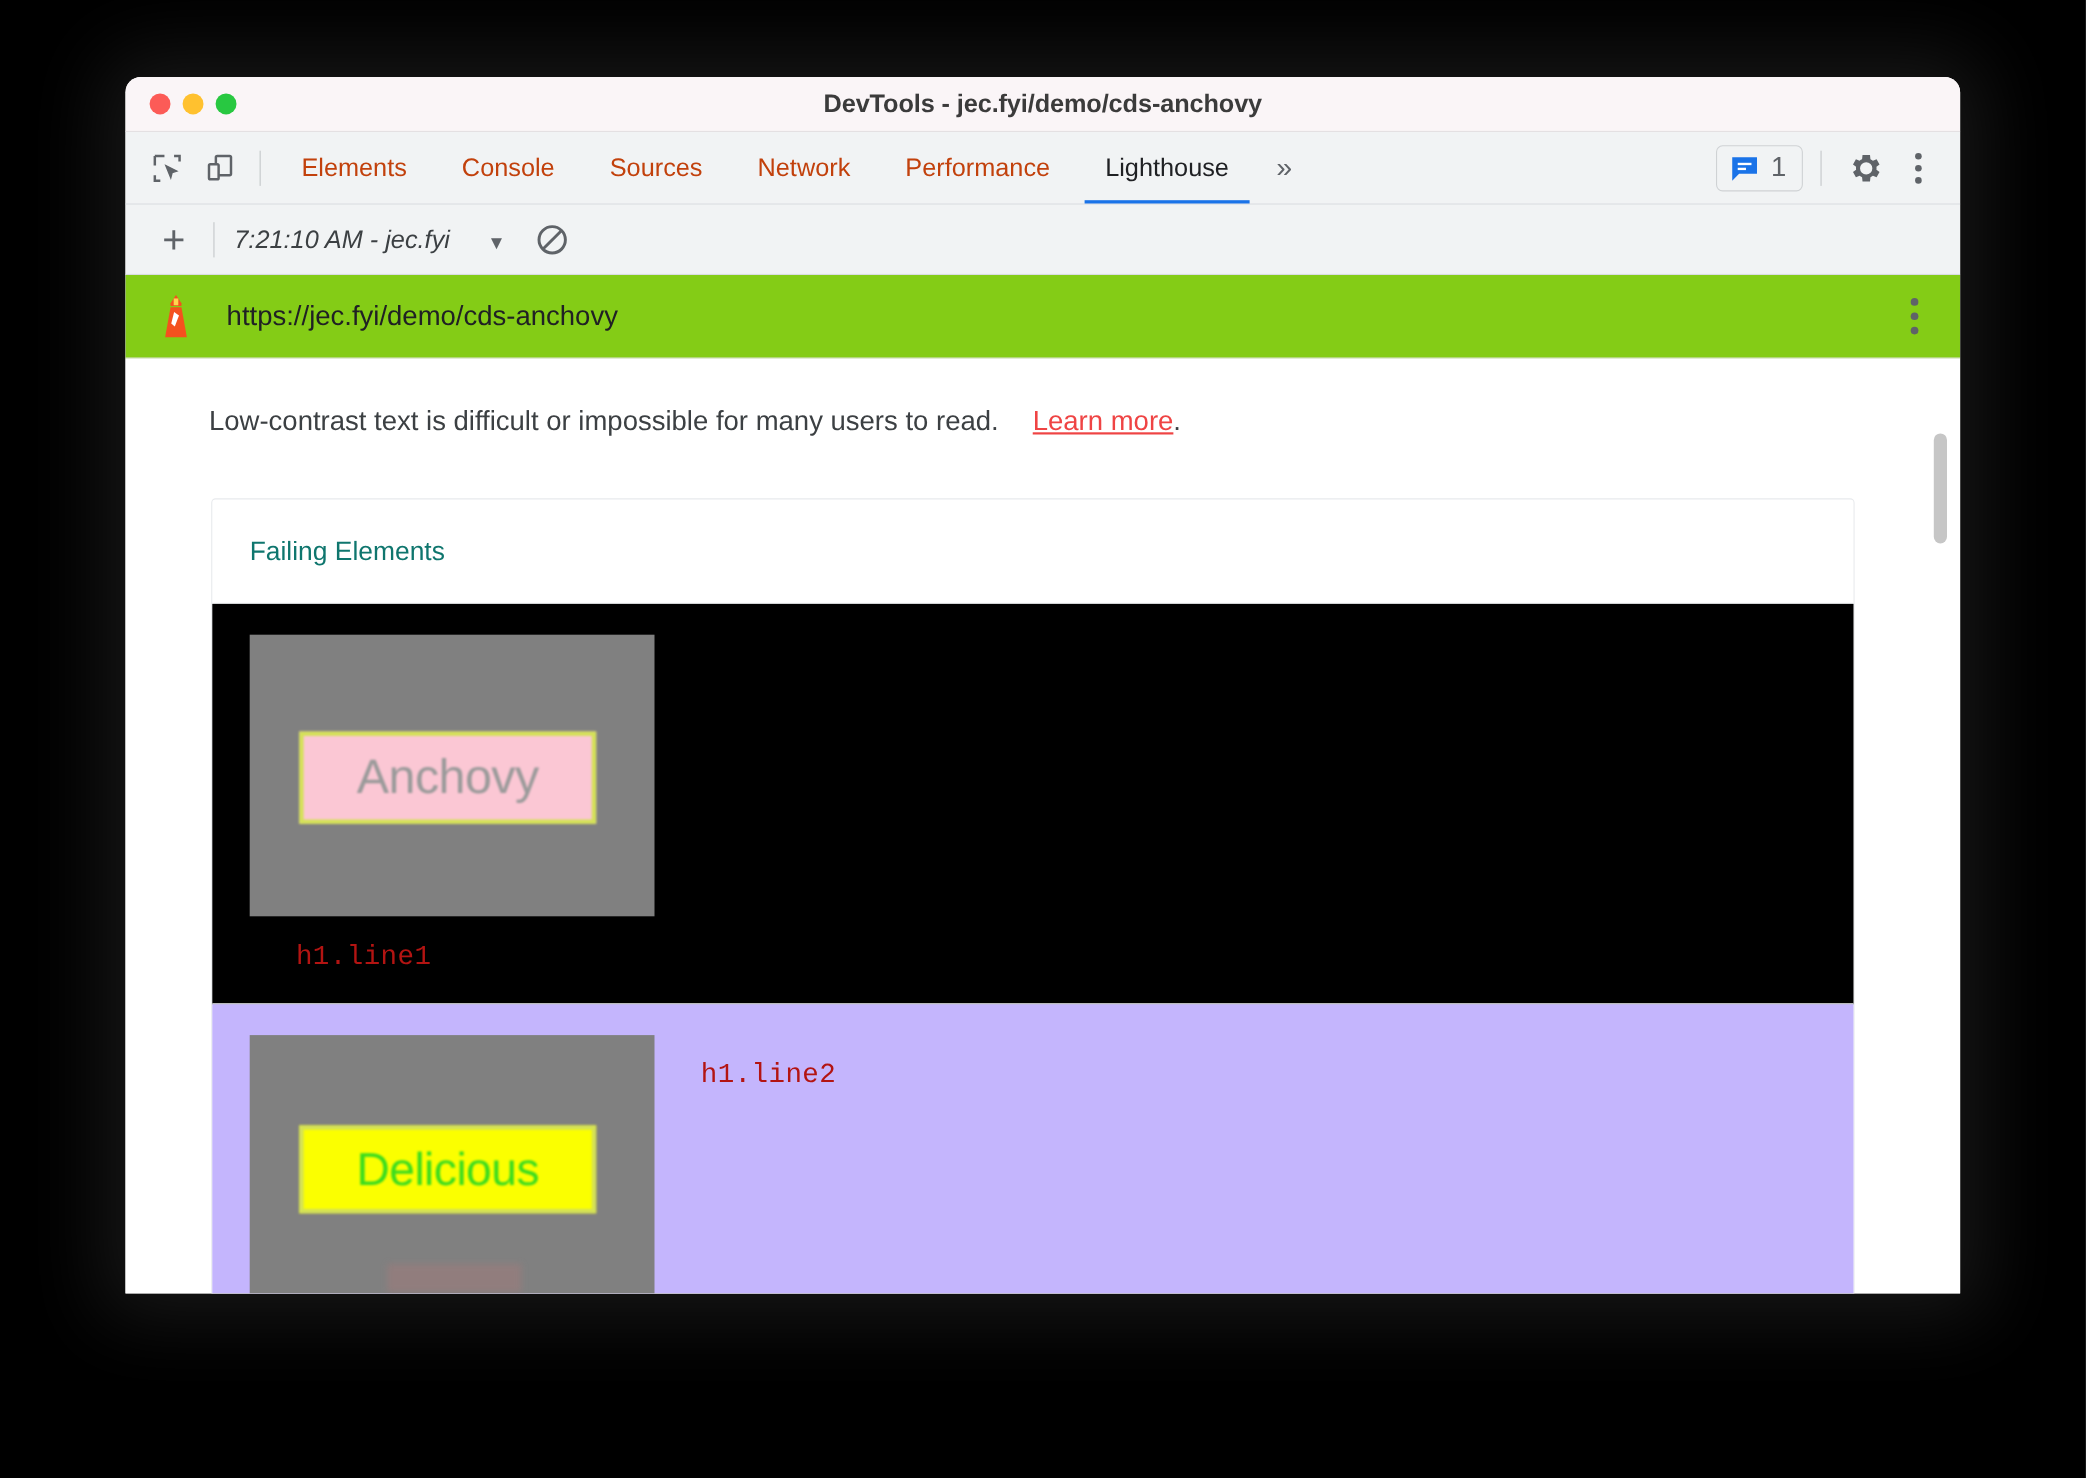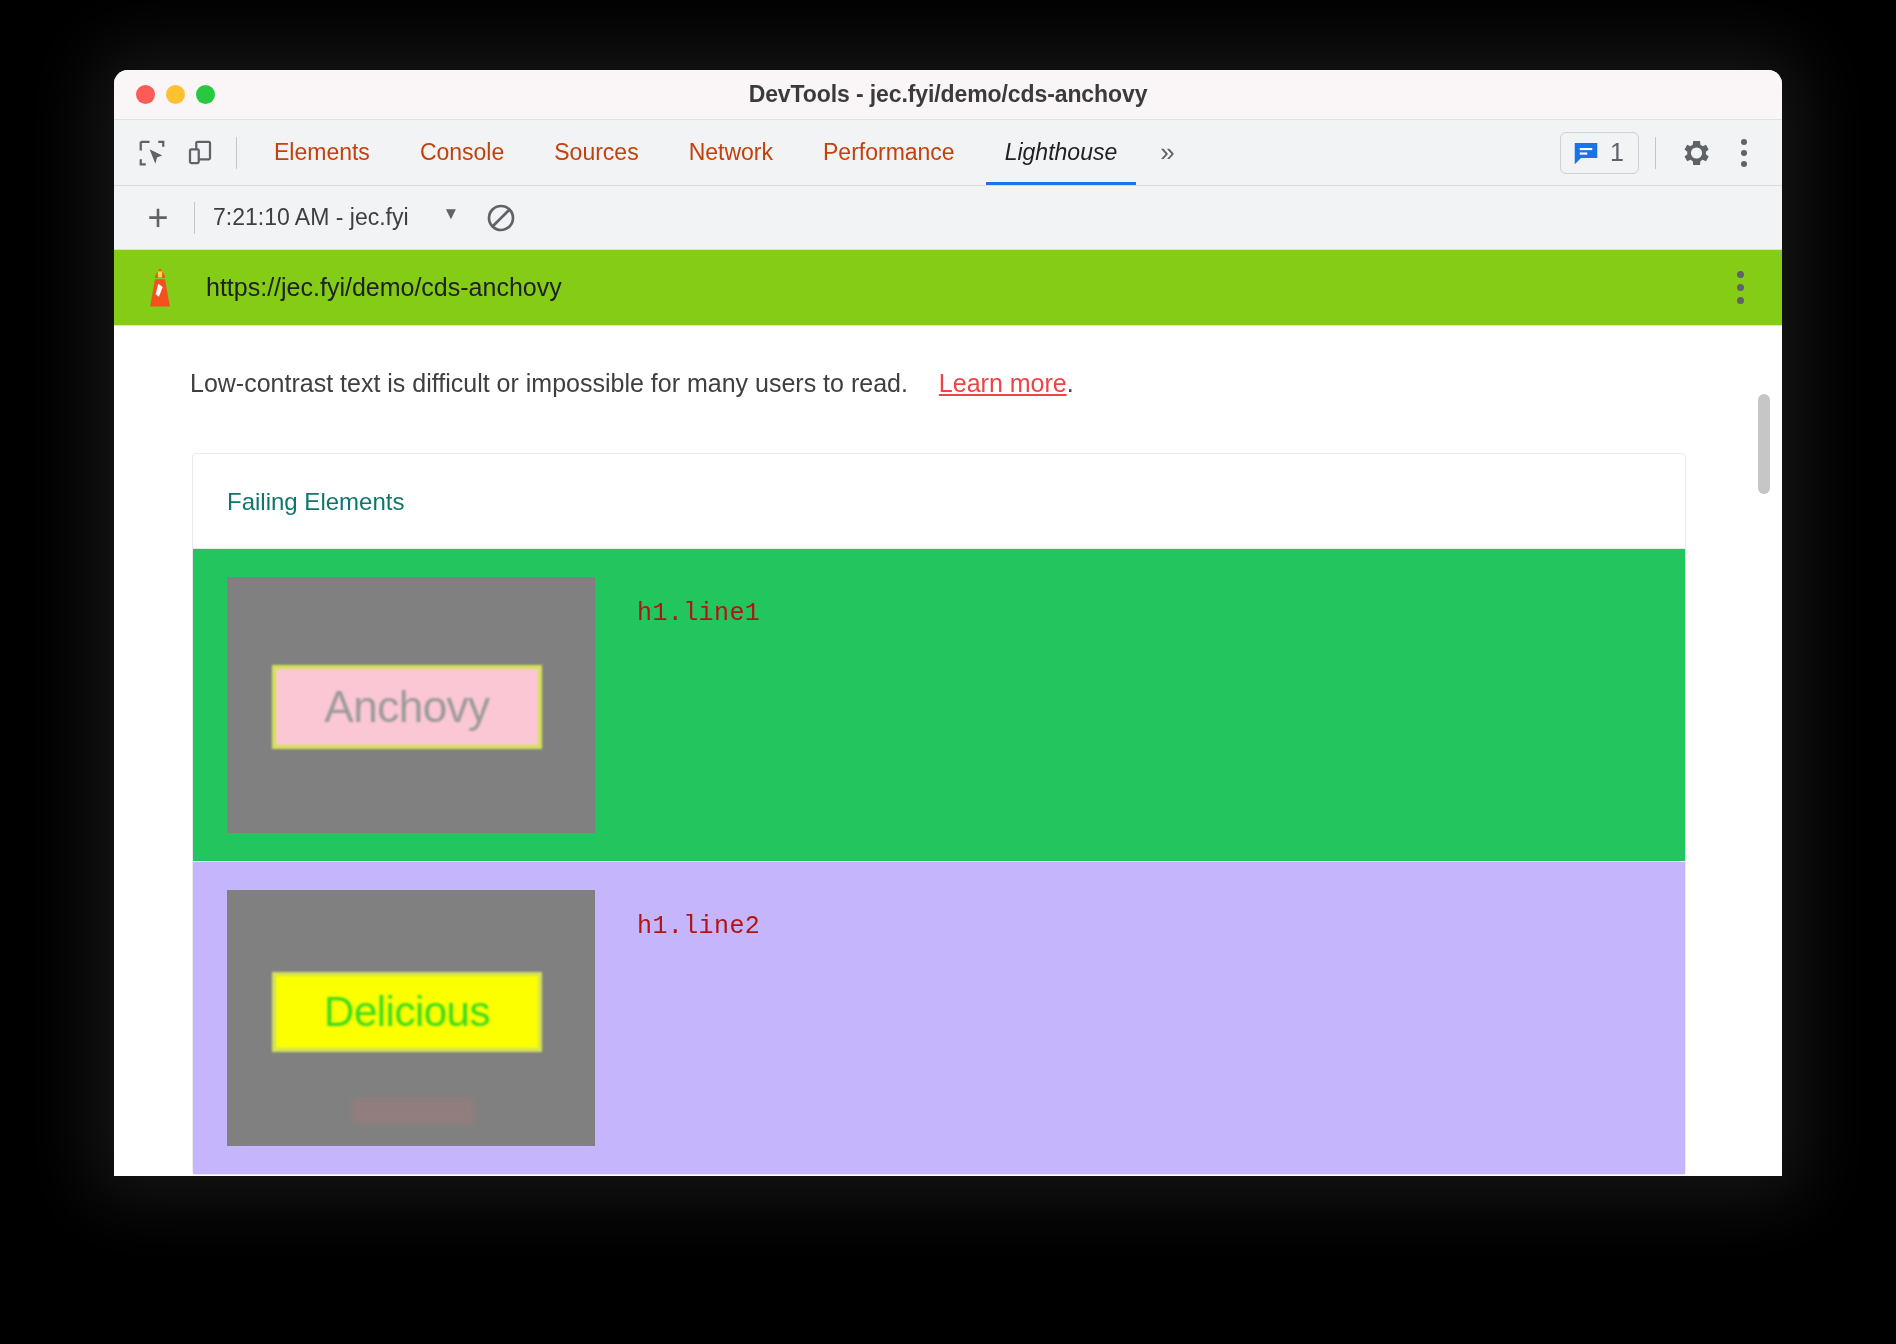--- a/index.html
+++ b/index.html
@@ -76,21 +76,21 @@
   .tabs { display: flex; align-items: center; height: 100%; }
   .tab {
     height: 100%;
     display: flex; align-items: center;
     padding: 0 25px;
     font-size: 23px;
     color: #c2410c;
     white-space: nowrap;
     position: relative;
   }
-  .tab.active { color: #202124; font-style: italic; }
+  .tab.active { color: #202124; }
   .tab.active::after {
     content: "";
     position: absolute;
     left: 6px; right: 6px; bottom: 0;
     height: 3px;
     background: #1a73e8;
   }
   .chev-more {
     font-size: 26px; color: #5f6368;
     padding: 0 18px;
@@ -128,22 +128,23 @@
     align-items: center;
     padding-left: 20px;
   }
   .plus-btn {
     width: 48px; height: 48px;
     display: flex; align-items: center; justify-content: center;
     font-size: 36px; color: #5f6368; font-weight: 300;
     line-height: 1;
   }
   .run-select {
-    display: flex; align-items: flex-start; gap: 34px;
+    display: flex; align-items: flex-end; gap: 34px;
     padding-left: 6px;
+    font-style: italic;
   }
   .run-label { font-size: 23px; color: #3c4043; }
   .caret { font-size: 17px; color: #5f6368; }
   .block-icon { margin-left: 26px; display:flex; align-items:center; }
 
   
   .url-row {
     height: 76px;
     background: #84cc16;
     border-bottom: 1px solid #e0e0e0;
@@ -191,21 +192,21 @@
     padding: 34px 0 32px 34px;
     font-size: 24px;
     color: #0f766e;
     border-bottom: 1px solid #e8eaed;
   }
   .fail-row {
     display: flex;
     align-items: flex-start;
     padding: 28px 0 28px 34px;
   }
-  .fail-row.shaded { background: #22c55e; border-bottom: 1px solid #e8eaed; }
+  .fail-row.shaded { background: #000000; border-bottom: 1px solid #e8eaed; flex-direction: column; }
   .fail-row.plain  { background: #c4b5fd; }
 
   .thumb {
     width: 368px; height: 256px;
     background: #808080;
     position: relative;
     flex: 0 0 auto;
     overflow: hidden;
   }
   .thumb .hl {

